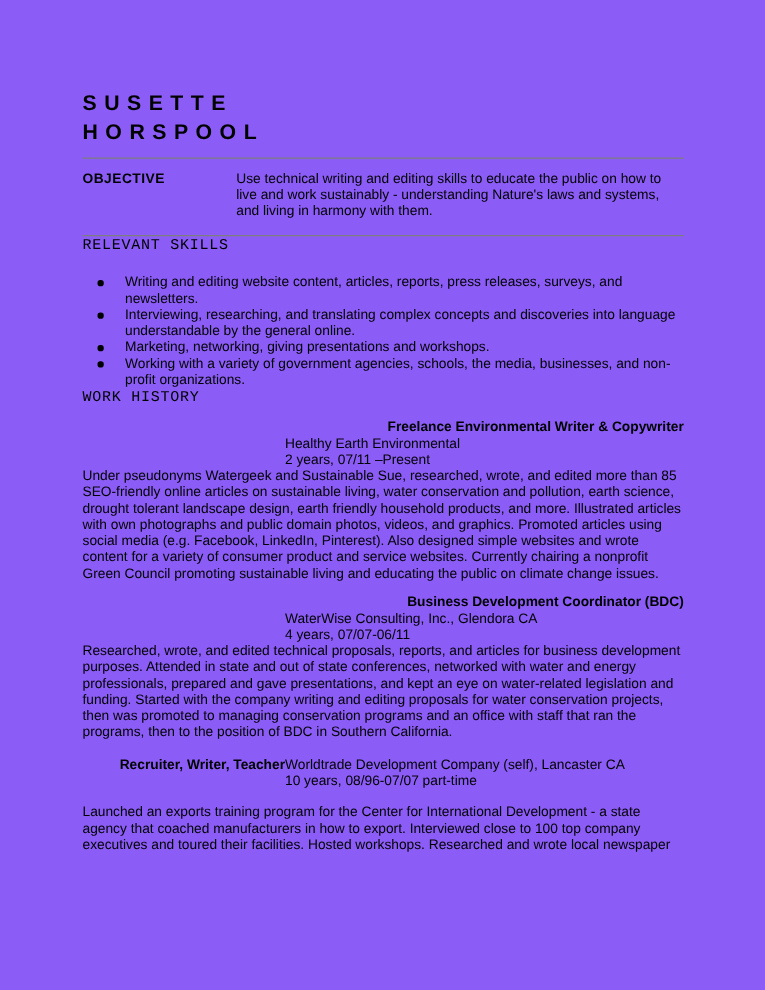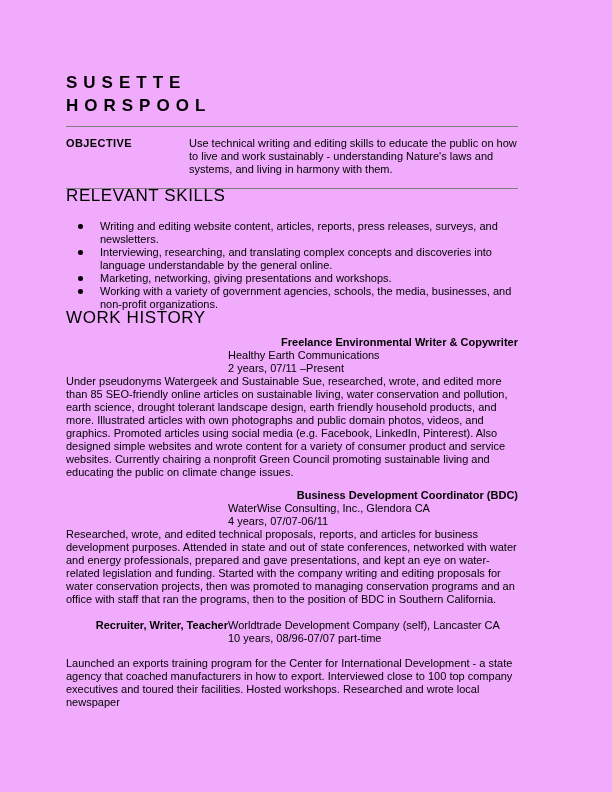--- a/index.html
+++ b/index.html
@@ -1,22 +1,22 @@
 <!DOCTYPE html>
 <html><head>
 <meta charset="utf-8">
 <style>
   html, body { margin: 0; padding: 0; background: #ffffff; }
   .page {
     position: relative;
     width: 612px;
     height: 792px;
     box-sizing: border-box;
-    padding: 71px 94px 0 66px;
-    background: #f0abfc;
+    padding: 71px 65px 0 66px;
+    background: #8b5cf6;
     color: #000000;
     font-family: "Liberation Sans", sans-serif;
     font-size: 11px;
     line-height: 13px;
     overflow: hidden;
   }
 
   
   .header { display: flex; justify-content: space-between; align-items: flex-start; }
   .name {
@@ -43,24 +43,25 @@
   hr.rule-2 { margin-top: 12px; }
 
   
   .objective { display: flex; margin-top: 10px; }
   .obj-label { flex: none; width: 79px; font-weight: bold; letter-spacing: 0.4px; }
   .obj-text { flex: 1; margin-left: 44px; }
 
   
   h2.section-heading {
     margin: 0;
-    font-size: 17px;
+    font-size: 12px;
     font-weight: normal;
     line-height: 14px;
     letter-spacing: 0.6px;
+    font-family: Liberation Mono, monospace;
   }
   .skills-heading { margin-top: 13px; }
   .work-heading  { margin-top: 23px; }
 
   
   ul.skills { list-style: none; margin: 17px 0 0 0; padding: 0; }
   ul.skills li { position: relative; padding-left: 34px; }
   .bullet {
     position: absolute;
     left: 12px;
@@ -124,21 +125,21 @@
         <span>Working with a variety of government agencies, schools, the media, businesses, and non-profit organizations.</span>
       </li>
     </ul>
   </section>
 
   <section>
     <h2 class="section-heading work-heading">WORK HISTORY</h2>
 
     <article class="job job-1">
       <h3>Freelance Environmental Writer &amp; Copywriter</h3>
-      <div class="sub-line">Healthy Earth Communications</div>
+      <div class="sub-line">Healthy Earth Environmental</div>
       <div class="sub-line">2 years, 07/11 –Present</div>
       <p>Under pseudonyms Watergeek and Sustainable Sue, researched, wrote, and edited more than 85 SEO-friendly online articles on sustainable living, water conservation and pollution, earth science, drought tolerant landscape design, earth friendly household products, and more. Illustrated articles with own photographs and public domain photos, videos, and graphics. Promoted articles using social media (e.g. Facebook, LinkedIn, Pinterest). Also designed simple websites and wrote content for a variety of consumer product and service websites. Currently chairing a nonprofit Green Council promoting sustainable living and educating the public on climate change issues.</p>
     </article>
 
     <article class="job job-2">
       <h3>Business Development Coordinator (BDC)</h3>
       <div class="sub-line">WaterWise Consulting, Inc., Glendora CA</div>
       <div class="sub-line">4 years, 07/07-06/11</div>
       <p>Researched, wrote, and edited technical proposals, reports, and articles for business development purposes. Attended in state and out of state conferences, networked with water and energy professionals, prepared and gave presentations, and kept an eye on water-related legislation and funding. Started with the company writing and editing proposals for water conservation projects, then was promoted to managing conservation programs and an office with staff that ran the programs, then to the position of BDC in Southern California.</p>
     </article>

